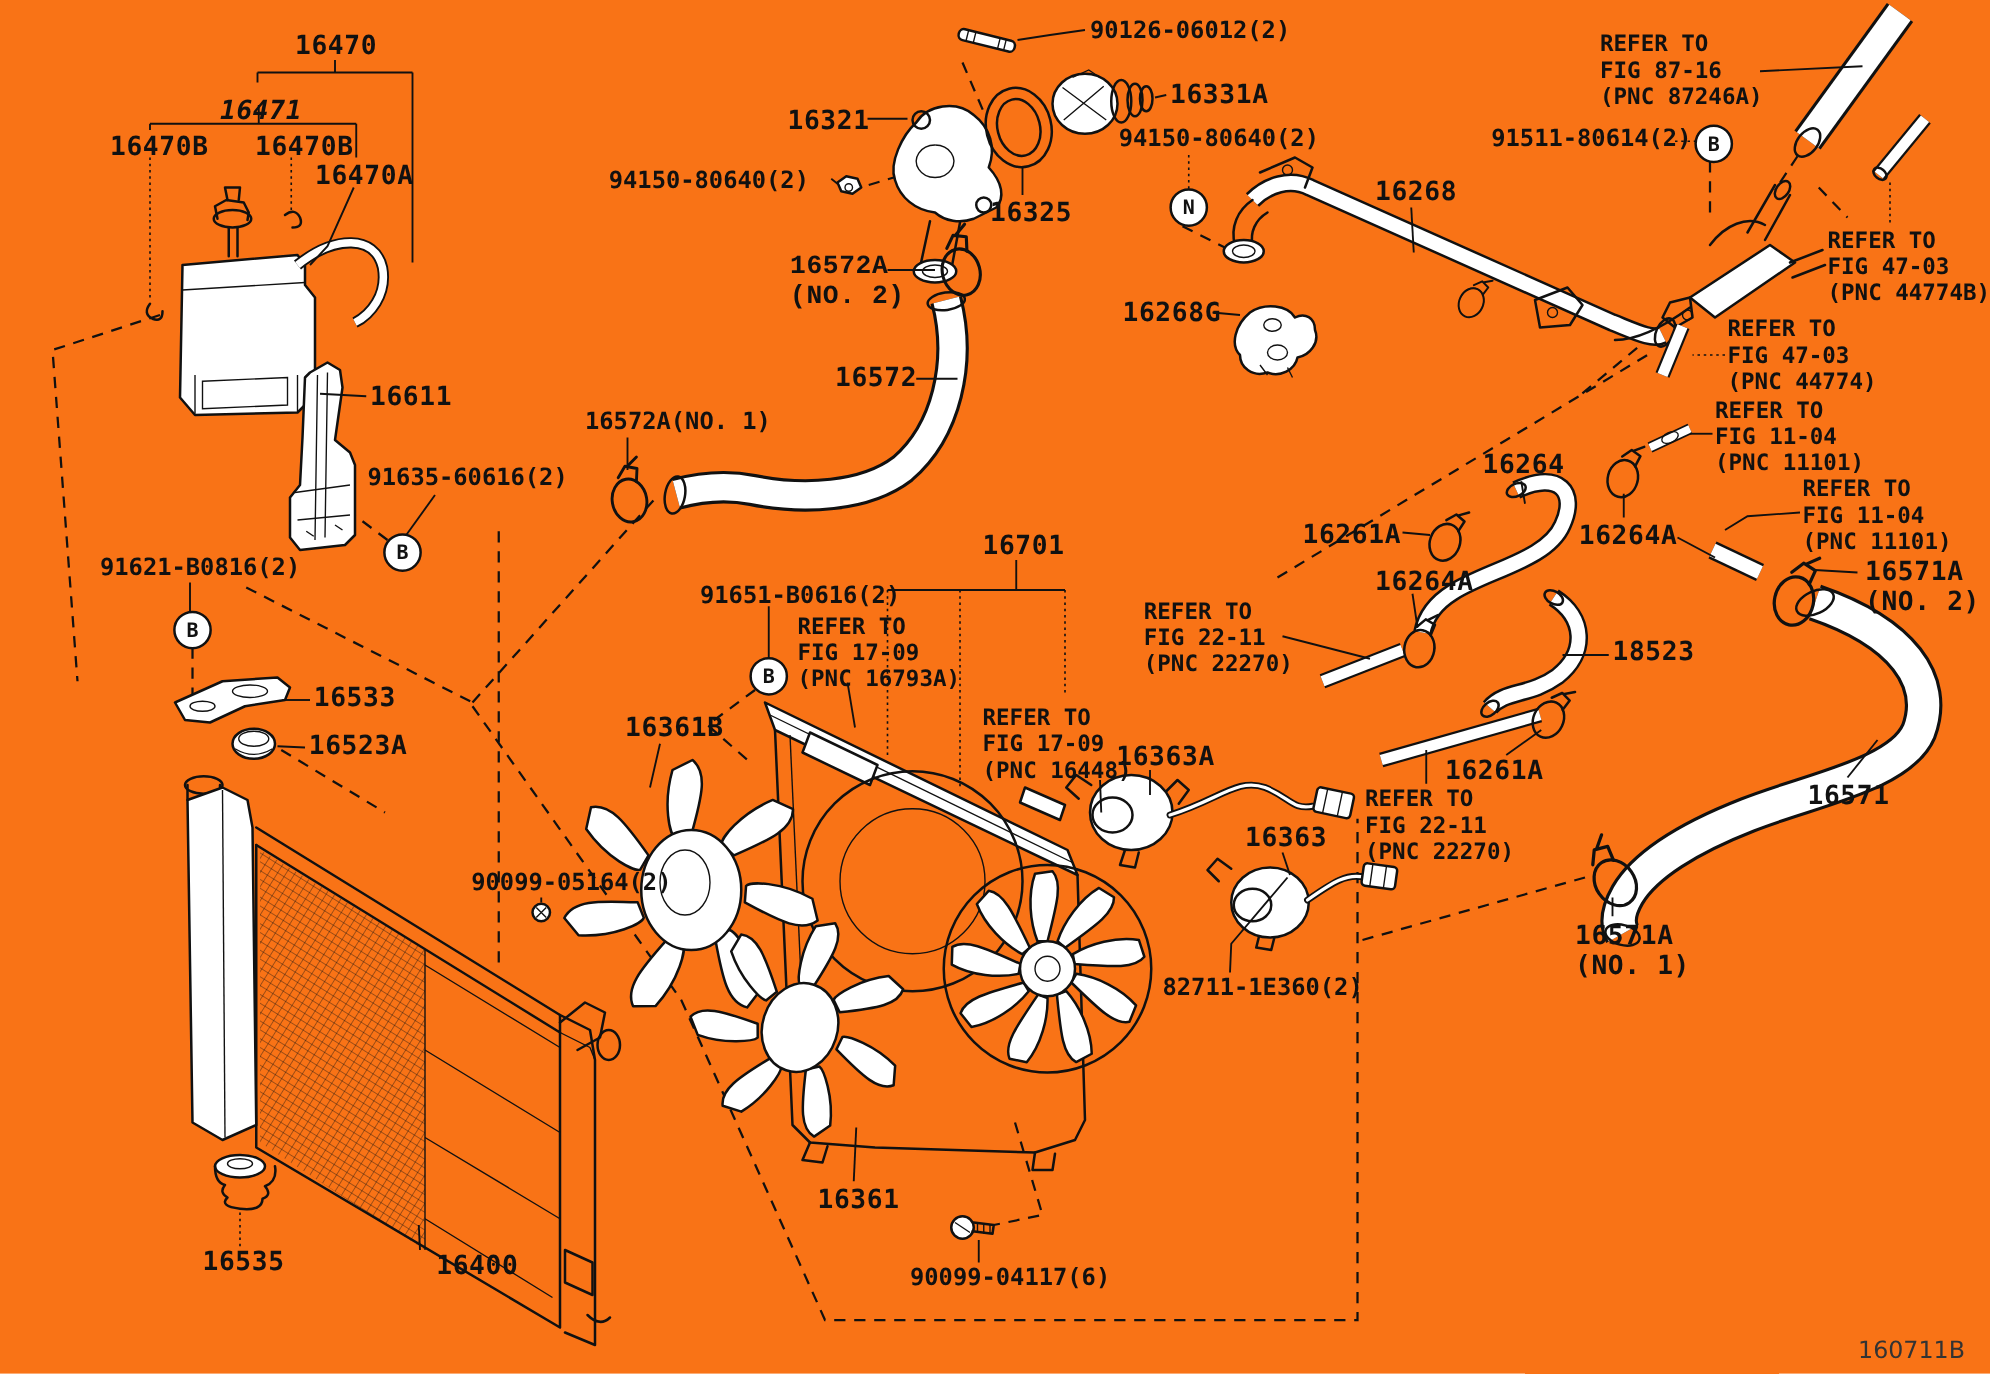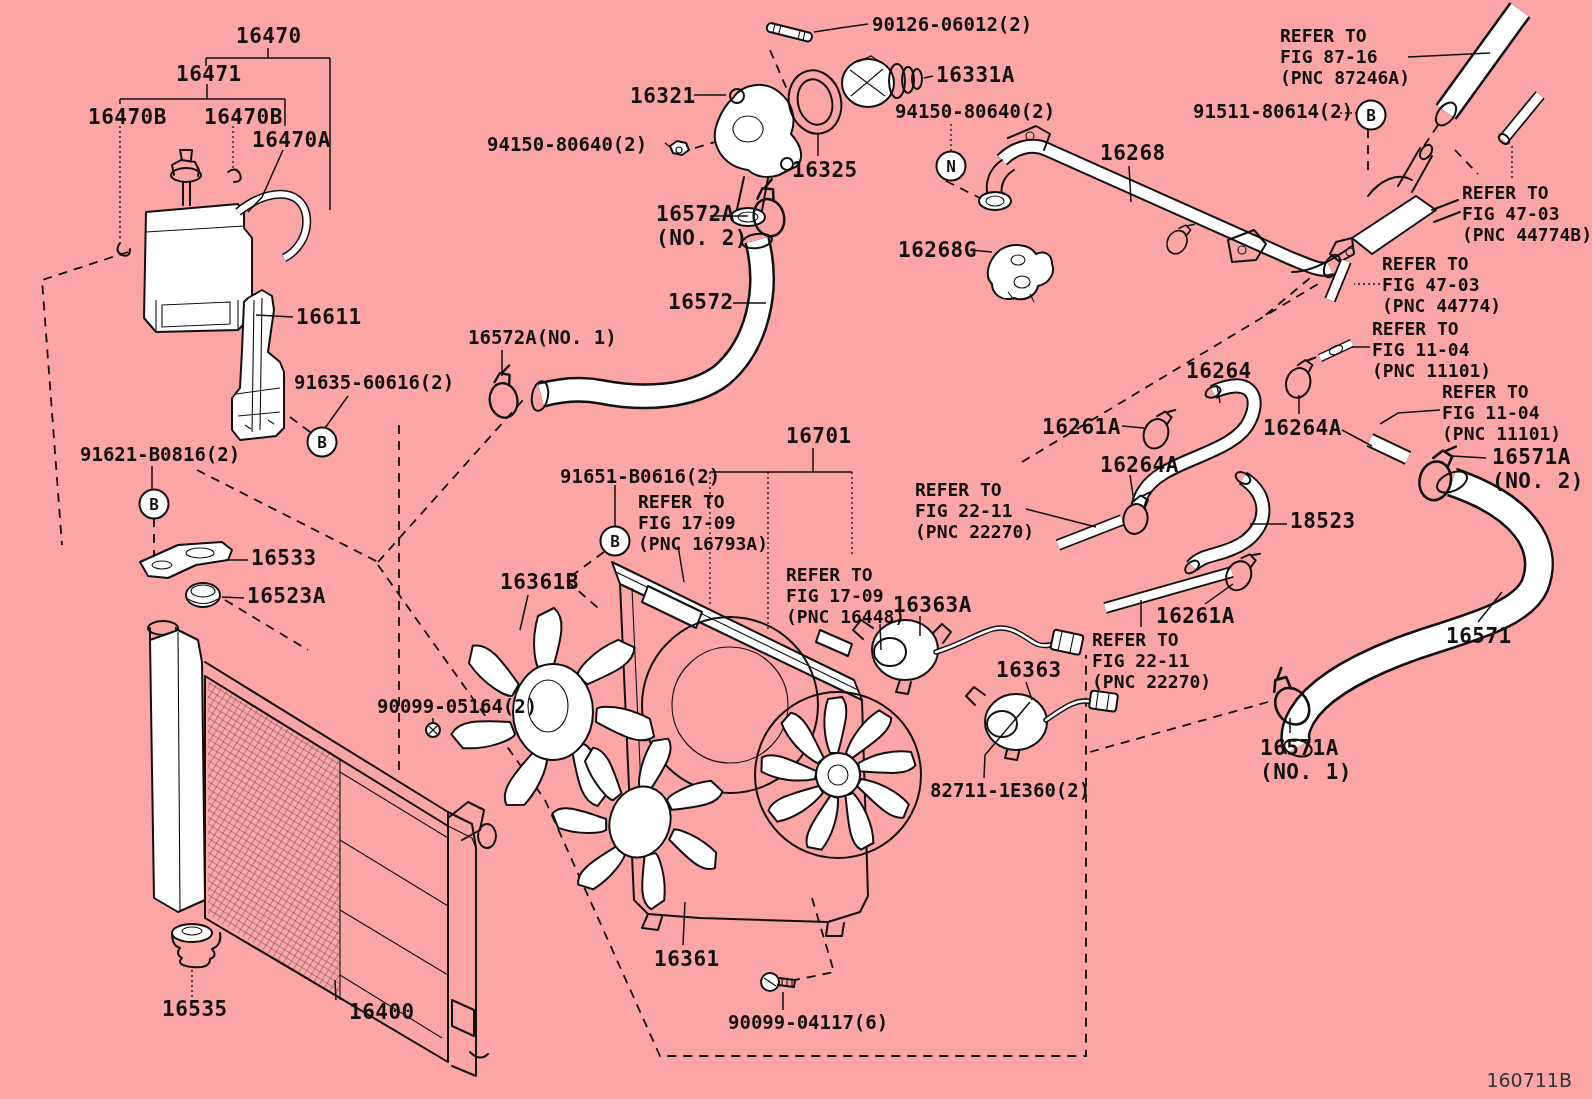--- a/index.html
+++ b/index.html
@@ -1,16 +1,16 @@
 <!DOCTYPE html>
 <html><head>
 <meta charset="utf-8">
 <style>
   html,body{margin:0;padding:0;background:#fff;}
-  #diagram{position:relative;width:1592px;height:1099px;background:#fca5a5;overflow:hidden;
+  #diagram{position:relative;width:1592px;height:1099px;background:#f97316;overflow:hidden;
            font-family:"DejaVu Sans Mono","Liberation Mono",monospace;}
   #line-art{position:absolute;left:0;top:0;}
   .lyr{position:absolute;left:0;top:0;width:100%;height:100%;}
   .lbl{position:absolute;color:#111;font-weight:700;white-space:pre;line-height:1.15;}
   .lbl.part{font-size:21px;letter-spacing:0.5px;}
   .lbl.code{font-size:19px;}
   .lbl.note{font-size:18px;line-height:1.17;}
   .callout{position:absolute;width:27px;height:27px;border:2.5px solid #111;border-radius:50%;
            background:#fff;display:flex;align-items:center;justify-content:center;
            font-size:16px;font-weight:700;color:#111;transform:translate(-50%,-50%);}
@@ -393,42 +393,42 @@
   <path class="lead" d="M1408,57 L1490,53"></path>
   <path class="dot" d="M1512,178 L1512,144"></path>
   <path class="dot" d="M1380,284 L1354,284"></path>
   <path class="lead" d="M1370,347 L1352,347"></path>
   <path class="lead" d="M1440,410 L1398,413 L1380,424"></path>
 </g>
 </svg>
 
 <div class="lyr" id="labels-layer">
       <div class="lbl part" style="left: 236px; top: 24px;">16470</div>
-      <div class="lbl part" style="left: 176px; top: 62px;">16471</div>
+      <div class="lbl part" style="left: 176px; top: 76px; font-style: italic;">16471</div>
       <div class="lbl part" style="left: 88px; top: 105px;">16470B</div>
       <div class="lbl part" style="left: 204px; top: 105px;">16470B</div>
       <div class="lbl part" style="left: 252px; top: 128px;">16470A</div>
       <div class="lbl part" style="left: 296px; top: 305px;">16611</div>
       <div class="lbl code" style="left: 294px; top: 372px;">91635-60616(2)</div>
       <div class="lbl code" style="left: 80px; top: 444px;">91621-B0816(2)</div>
       <div class="lbl part" style="left: 251px; top: 546px;">16533</div>
       <div class="lbl part" style="left: 247px; top: 584px;">16523A</div>
       <div class="lbl part" style="left: 162px; top: 997px;">16535</div>
       <div class="lbl part" style="left: 304px; top: 1000px; margin-left: 45px;">16400</div>
       <div class="lbl code" style="left: 377px; top: 696px;">90099-05164(2)</div>
       <div class="lbl part" style="left: 500px; top: 570px;">16361B</div>
       <div class="lbl code" style="left: 468px; top: 327px;">16572A(NO. 1)</div>
       <div class="lbl code" style="left: 560px; top: 466px;">91651-B0616(2)</div>
       <div class="lbl note" style="left: 638px; top: 491px;">REFER TO
 FIG 17-09
 (PNC 16793A)</div>
       <div class="lbl part" style="left: 630px; top: 84px;">16321</div>
       <div class="lbl code" style="left: 487px; top: 134px;">94150-80640(2)</div>
       <div class="lbl part" style="left: 792px; top: 158px;">16325</div>
-      <div class="lbl part" style="left: 656px; top: 202px;">16572A
+      <div class="lbl part" style="left: 632px; top: 202px; font-family: Liberation Mono, monospace;">16572A
 (NO. 2)</div>
       <div class="lbl part" style="left: 668px; top: 290px;">16572</div>
       <div class="lbl code" style="left: 872px; top: 14px;">90126-06012(2)</div>
       <div class="lbl part" style="left: 936px; top: 63px;">16331A</div>
       <div class="lbl code" style="left: 895px; top: 101px;">94150-80640(2)</div>
       <div class="lbl part" style="left: 1100px; top: 141px;">16268</div>
       <div class="lbl part" style="left: 898px; top: 238px;">16268G</div>
       <div class="lbl part" style="left: 786px; top: 424px;">16701</div>
       <div class="lbl note" style="left: 786px; top: 564px;">REFER TO
 FIG 17-09

